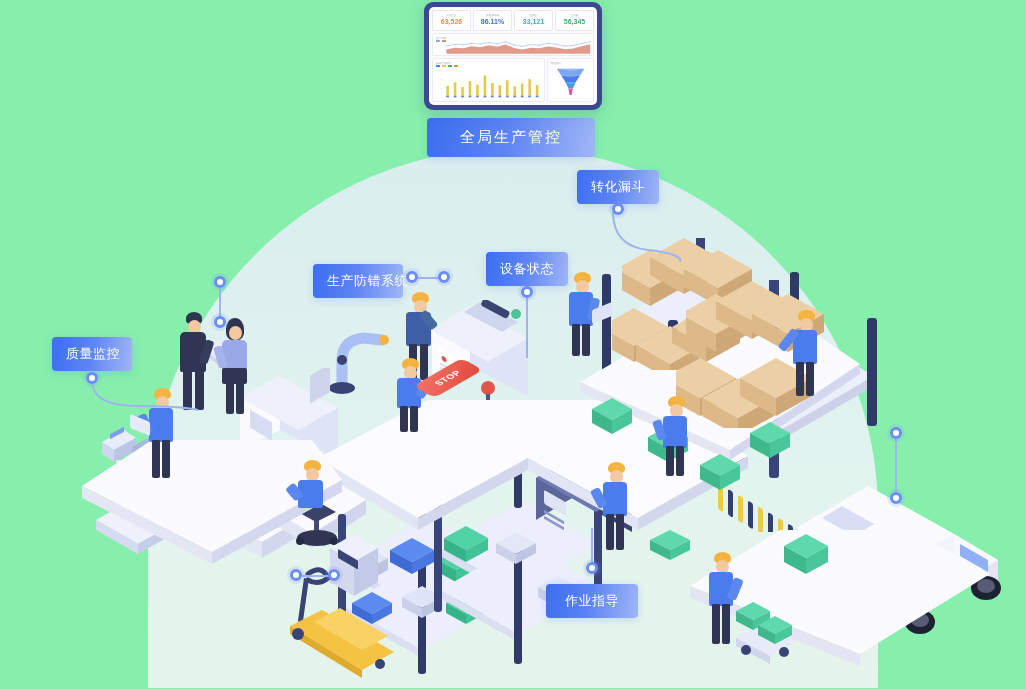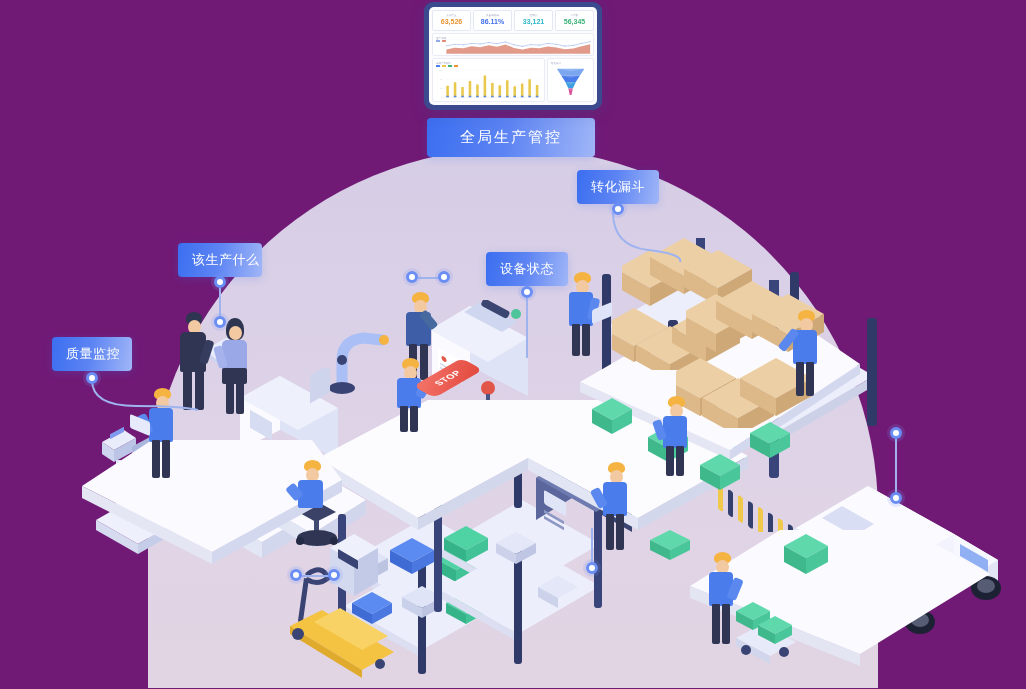--- a/index.html
+++ b/index.html
@@ -2,21 +2,21 @@
 <html><head>
 <meta charset="utf-8">
 <style>
   * { box-sizing: border-box; margin: 0; padding: 0; }
   html, body {
     width: 1026px; height: 689px;
     background: #f5f5f6;
     font-family: "Liberation Sans", "DejaVu Sans", sans-serif;
     overflow: hidden;
   }
-  #stage { position: relative; width: 1026px; height: 689px; background: #701a75; }
+  #stage { position: relative; width: 1026px; height: 689px; background: #86efac; }
 
   
   .dome {
     position: absolute; left: 148px; top: 148px;
     width: 730px; height: 540px;
     border-radius: 365px 365px 0 0;
     background: linear-gradient(180deg, #e8edfa 0%, #eef1fb 35%, #f3f5fa 65%, #f5f5f6 100%);
     opacity: .85;
   }
 
@@ -223,27 +223,27 @@
   </div>
 
   <div class="chip" style="left:52px; top:337px; width:80px;">
     <span>质量监控</span>
   </div>
   <div class="dot" style="left:86px; top:372px;"></div>
   <svg class="curve" style="left:86px; top:380px; width:120px; height:40px;">
     <path d="M6 0 Q6 26 50 26 T112 30" stroke="#9fb4ef" stroke-width="2" fill="none"></path>
   </svg>
 
-  <div class="chip" style="left:178px; top:243px; width:84px;">
-    <span>该生产什么</span>
-  </div>
   <div class="dot" style="left:214px; top:276px;"></div>
   <div class="lead v" style="left:219px; top:288px; height:30px;"></div>
   <div class="dot" style="left:214px; top:316px;"></div>
 
+  <div class="chip" style="left:313px; top:264px; width:90px;">
+    <span>生产防错系统</span>
+  </div>
   <div class="dot" style="left:406px; top:271px;"></div>
   <div class="lead h" style="left:418px; top:277px; width:22px;"></div>
   <div class="dot" style="left:438px; top:271px;"></div>
 
   <div class="chip" style="left:486px; top:252px; width:82px;">
     <span>设备状态</span>
   </div>
   <div class="dot" style="left:521px; top:286px;"></div>
   <div class="lead v" style="left:526px; top:298px; height:60px;"></div>
 
@@ -256,20 +256,23 @@
   </svg>
 
   <div class="dot" style="left:890px; top:427px;"></div>
   <div class="lead v" style="left:895px; top:439px; height:55px;"></div>
   <div class="dot" style="left:890px; top:492px;"></div>
 
   <div class="dot" style="left:290px; top:569px;"></div>
   <div class="lead h" style="left:302px; top:575px; width:28px;"></div>
   <div class="dot" style="left:328px; top:569px;"></div>
 
+  <div class="chip" style="left:546px; top:584px; width:92px;">
+    <span>作业指导</span>
+  </div>
   <div class="dot" style="left:586px; top:562px;"></div>
   <div class="lead v" style="left:591px; top:528px; height:36px;"></div>
 
   <div class="floor" style="left:318px; top:400px;">
     <svg width="430" height="180">
       <polygon points="110,0 330,0 430,56 320,118 210,58 100,118 0,58" fill="#fcfcff"></polygon>
       <polygon points="0,58 100,118 100,130 0,70" fill="#e2e5f3"></polygon>
       <polygon points="100,118 210,58 210,70 100,130" fill="#d3d7ec"></polygon>
       <polygon points="210,58 320,118 320,130 210,70" fill="#e2e5f3"></polygon>
       <polygon points="320,118 430,56 430,68 320,130" fill="#d3d7ec"></polygon>

